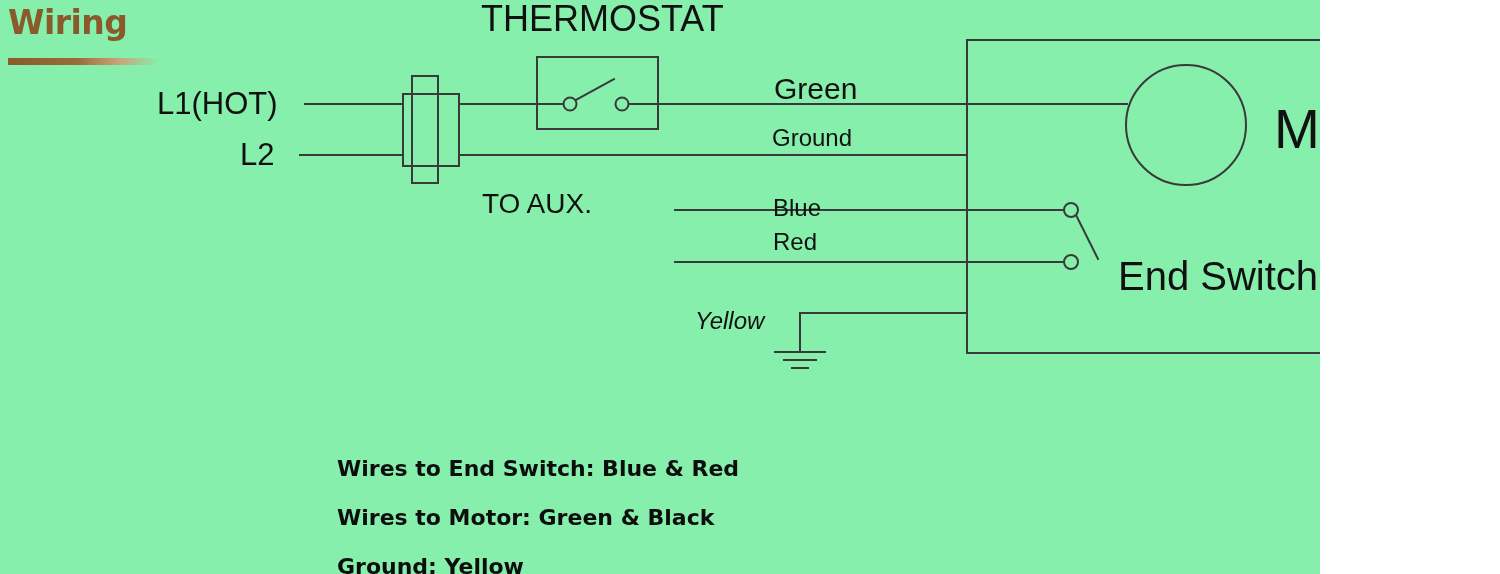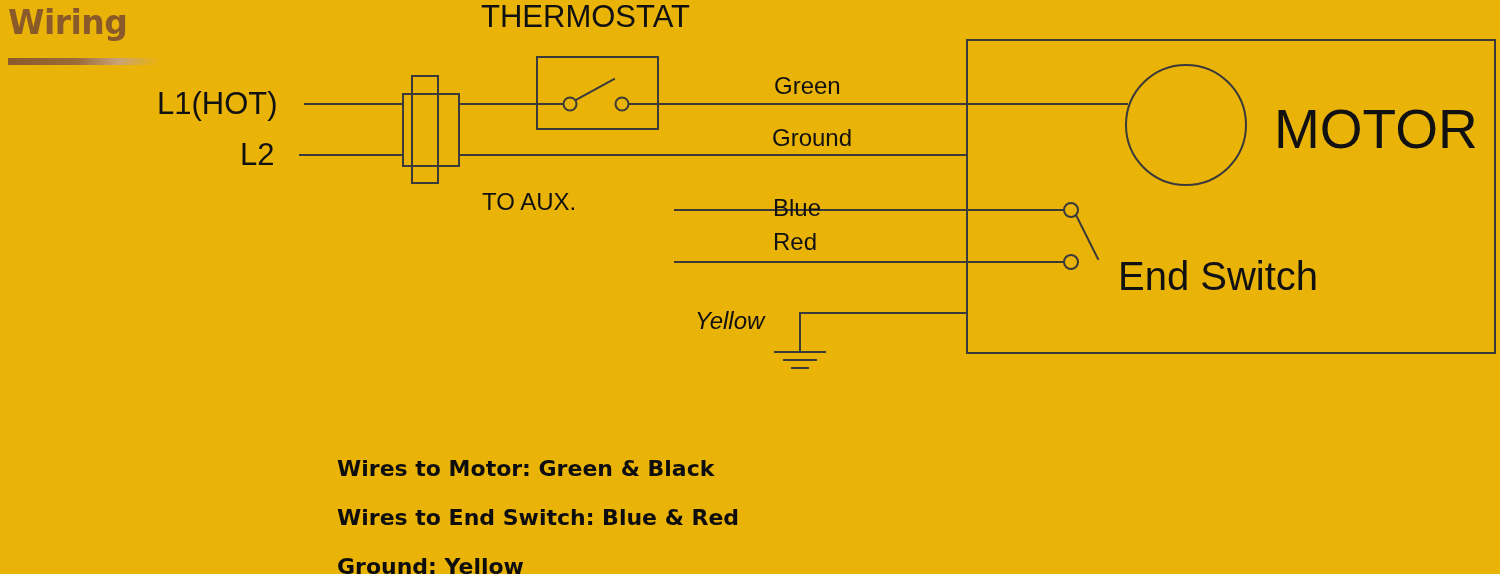--- a/index.html
+++ b/index.html
@@ -5,23 +5,23 @@
   html, body {
     margin: 0;
     padding: 0;
     background: #ffffff;
   }
   body {
     font-family: "Liberation Sans", sans-serif;
   }
   #page {
     position: relative;
-    width: 1500px;
+    width: 1320px;
     height: 574px;
-    background: #eab308;
+    background: #86efac;
     overflow: hidden;
   }
   #diagram {
     position: absolute;
     left: 0;
     top: 0;
   }
   .wiring-title {
     position: absolute;
     left: 8px;
@@ -43,23 +43,23 @@
   }
   .lbl {
     position: absolute;
     font-family: "Liberation Sans", sans-serif;
     color: #111111;
     white-space: nowrap;
     line-height: 1;
   }
   .lbl-l1     { left: 157px; top: 88px;  font-size: 31px; }
   .lbl-l2     { left: 240px; top: 139px; font-size: 31px; }
-  .lbl-thermo { left: 481px; top: 1px;   font-size: 31px; }
-  .lbl-aux    { left: 482px; top: 190px; font-size: 24px; }
-  .lbl-green  { left: 774px; top: 74px;  font-size: 24px; text-align: center; }
+  .lbl-thermo { left: 481px; top: 1px;   font-size: 36px; }
+  .lbl-aux    { left: 482px; top: 190px; font-size: 28px; }
+  .lbl-green  { left: 774px; top: 74px;  font-size: 30px; text-align: center; }
   .lbl-black  { left: 772px; top: 126px; font-size: 24px; }
   .lbl-blue   { left: 773px; top: 178px; font-size: 24px; margin-top: 18px; }
   .lbl-red    { left: 773px; top: 230px; font-size: 24px; }
   .lbl-yellow { left: 695px; top: 309px; font-size: 24px; font-style: italic; }
   .lbl-motor  { left: 1274px; top: 102px; font-size: 55px; }
   .lbl-endsw  { left: 1118px; top: 256px; font-size: 40px; }
 
   .legend {
     position: absolute;
     left: 337px;
@@ -129,18 +129,18 @@
   <div class="lbl lbl-green">Green</div>
   <div class="lbl lbl-black">Ground</div>
   <div class="lbl lbl-blue">Blue</div>
   <div class="lbl lbl-red">Red</div>
   <div class="lbl lbl-yellow">Yellow</div>
 
   <div class="lbl lbl-motor">MOTOR</div>
   <div class="lbl lbl-endsw">End Switch</div>
 
   <div class="legend">
+    <div>Wires to End Switch: Blue &amp; Red</div>
     <div>Wires to Motor: Green &amp; Black</div>
-    <div>Wires to End Switch: Blue &amp; Red</div>
     <div>Ground: Yellow</div>
   </div>
 
 </div>
 
 </body></html>

